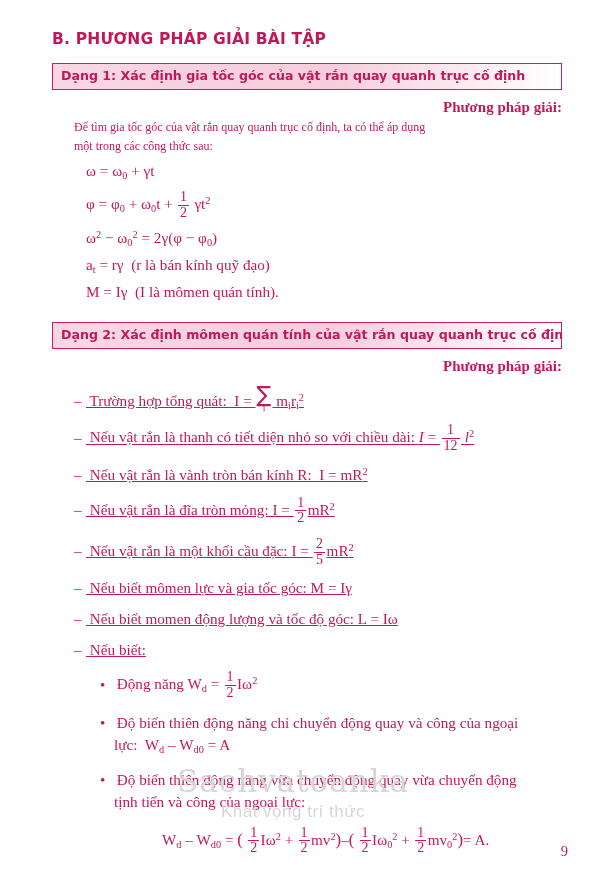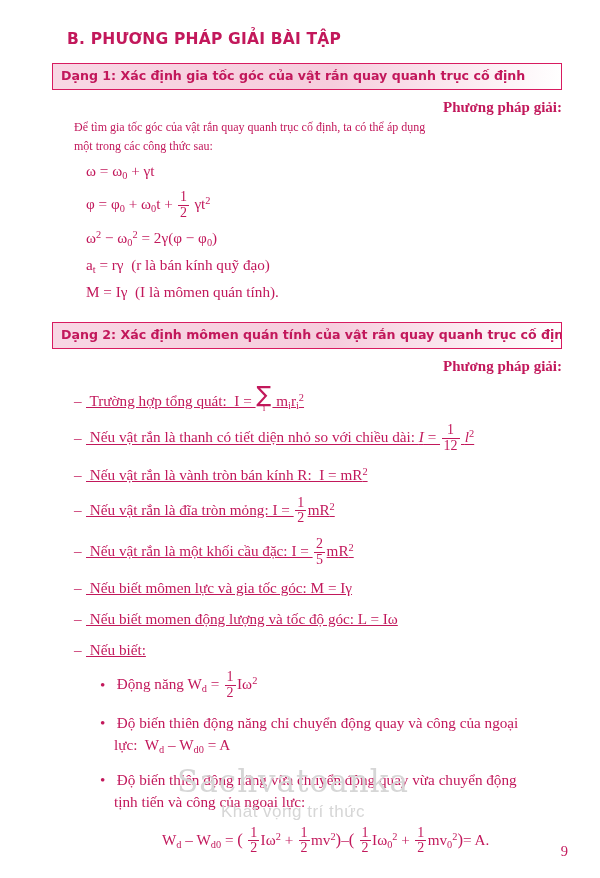--- a/index.html
+++ b/index.html
@@ -26,21 +26,21 @@
     left: 52px;
     top: 30px;
     width: 510px;
   }
   .section-title {
     font-family: "DejaVu Sans", sans-serif;
     font-weight: bold;
     font-size: 15.5px;
     color: #c2185b;
     letter-spacing: 0.2px;
-    margin: 0 0 15px 15px;
+    margin: 0 0 15px 0;
   }
   .banner {
     border: 1px solid #d81b60;
     background: linear-gradient(to right, #f8d7e4 0%, #f6cddd 55%, #ffffff 100%);
     padding: 4px 8px 6px 8px;
     font-family: "DejaVu Sans", sans-serif;
     font-weight: bold;
     font-size: 12.6px;
     color: #c2185b;
     margin: 0 0 9px 0;

